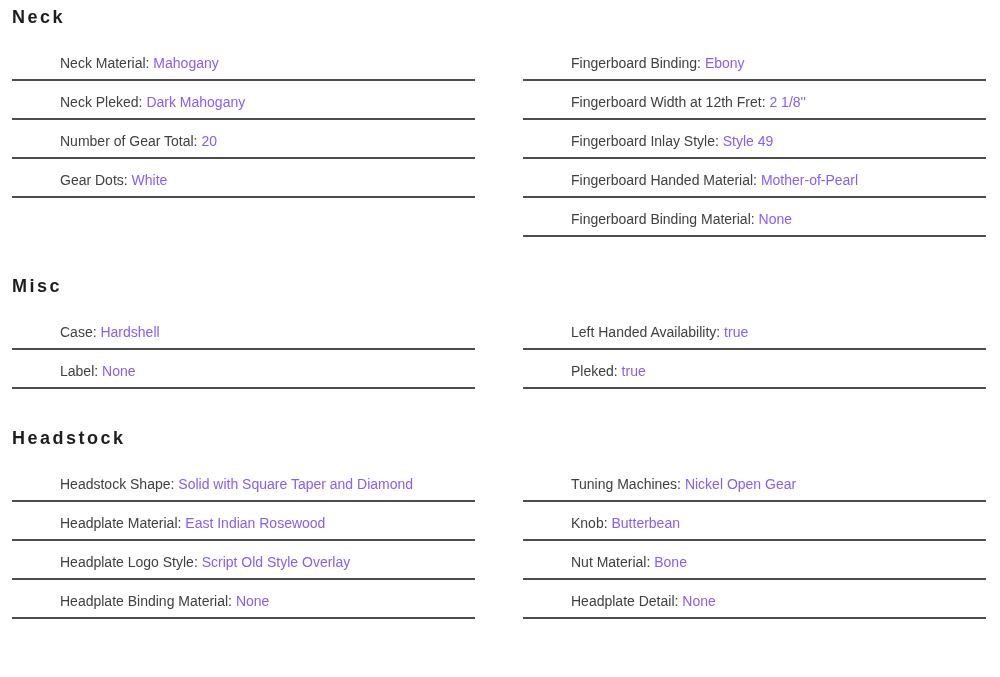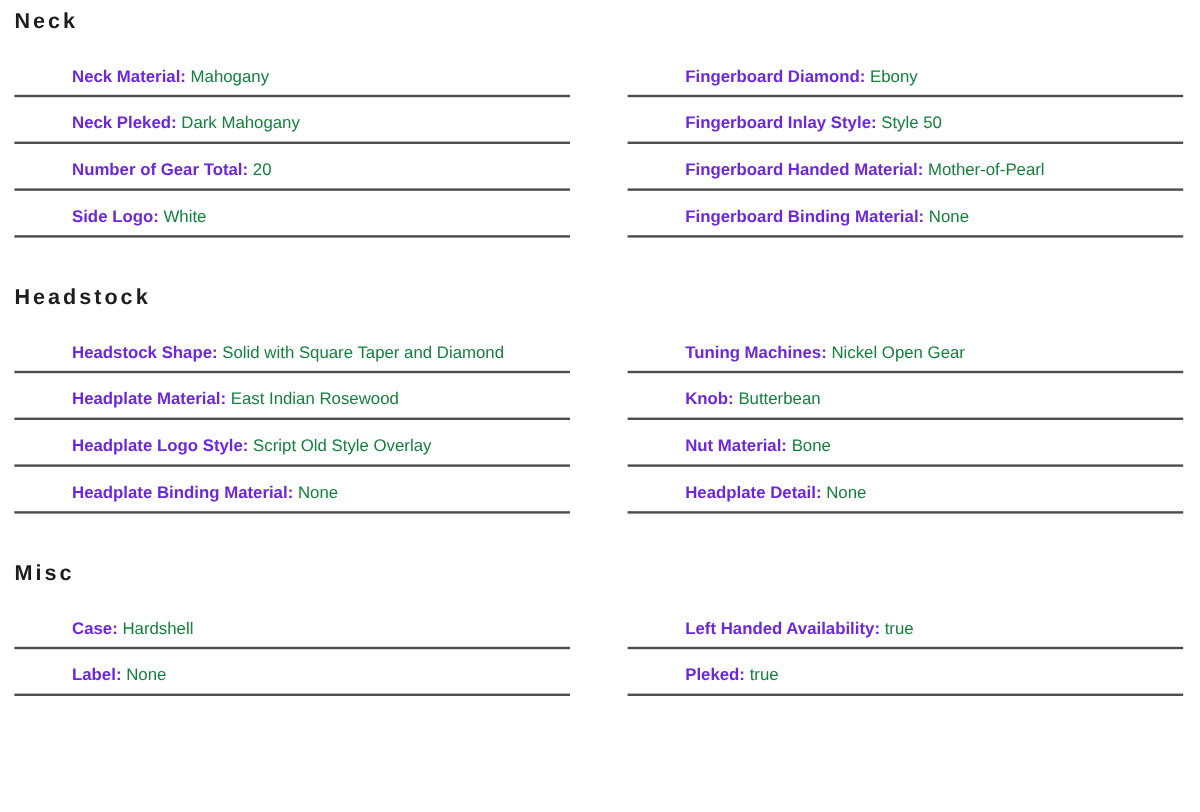--- a/index.html
+++ b/index.html
@@ -37,56 +37,73 @@
   }
   .spec-row {
     padding: 12px 0 6px 0;
     border-bottom: 2px solid #4d4d4d;
     font-size: 14px;
     line-height: 19px;
     white-space: nowrap;
     overflow: hidden;
   }
   .spec-label {
-    font-weight: 700;
-    color: #6d28d9;
+    font-weight: 400;
+    color: #404040;
     padding-left: 48px;
   }
   .spec-value {
     font-weight: 400;
-    color: #15803d;
+    color: #8b5cf6;
   }
 </style>
 </head>
 <body>
 
 <main class="spec-sheet" id="spec-root">
   <section class="spec-section">
     <h2 class="section-title">Neck</h2>
     <div class="columns">
       <div class="column column-left">
   <div class="spec-row"><span class="spec-label">Neck Material:</span> <span class="spec-value">Mahogany</span></div>
 
 
   <div class="spec-row"><span class="spec-label">Neck Pleked:</span> <span class="spec-value">Dark Mahogany</span></div>
 
   <div class="spec-row"><span class="spec-label">Number of Gear Total:</span> <span class="spec-value">20</span></div>
 
 
-  <div class="spec-row"><span class="spec-label">Side Logo:</span> <span class="spec-value">White</span></div>
+  <div class="spec-row"><span class="spec-label">Gear Dots:</span> <span class="spec-value">White</span></div>
 </div>
       <div class="column column-right">
-  <div class="spec-row"><span class="spec-label">Fingerboard Diamond:</span> <span class="spec-value">Ebony</span></div>
+  <div class="spec-row"><span class="spec-label">Fingerboard Binding:</span> <span class="spec-value">Ebony</span></div>
 
+  <div class="spec-row"><span class="spec-label">Fingerboard Width at 12th Fret:</span> <span class="spec-value">2 1/8''</span></div>
 
-  <div class="spec-row"><span class="spec-label">Fingerboard Inlay Style:</span> <span class="spec-value">Style 50</span></div>
+  <div class="spec-row"><span class="spec-label">Fingerboard Inlay Style:</span> <span class="spec-value">Style 49</span></div>
 
   <div class="spec-row"><span class="spec-label">Fingerboard Handed Material:</span> <span class="spec-value">Mother-of-Pearl</span></div>
 
   <div class="spec-row"><span class="spec-label">Fingerboard Binding Material:</span> <span class="spec-value">None</span></div>
+</div>
+    </div>
+  </section>
+
+  <section class="spec-section">
+    <h2 class="section-title">Misc</h2>
+    <div class="columns">
+      <div class="column column-left">
+  <div class="spec-row"><span class="spec-label">Case:</span> <span class="spec-value">Hardshell</span></div>
+
+  <div class="spec-row"><span class="spec-label">Label:</span> <span class="spec-value">None</span></div>
+</div>
+      <div class="column column-right">
+  <div class="spec-row"><span class="spec-label">Left Handed Availability:</span> <span class="spec-value">true</span></div>
+
+  <div class="spec-row"><span class="spec-label">Pleked:</span> <span class="spec-value">true</span></div>
 </div>
     </div>
   </section>
 
   <section class="spec-section">
     <h2 class="section-title">Headstock</h2>
     <div class="columns">
       <div class="column column-left">
   <div class="spec-row"><span class="spec-label">Headstock Shape:</span> <span class="spec-value">Solid with Square Taper and Diamond</span></div>
 
@@ -100,29 +117,13 @@
   <div class="spec-row"><span class="spec-label">Tuning Machines:</span> <span class="spec-value">Nickel Open Gear</span></div>
 
   <div class="spec-row"><span class="spec-label">Knob:</span> <span class="spec-value">Butterbean</span></div>
 
   <div class="spec-row"><span class="spec-label">Nut Material:</span> <span class="spec-value">Bone</span></div>
 
   <div class="spec-row"><span class="spec-label">Headplate Detail:</span> <span class="spec-value">None</span></div>
 </div>
     </div>
   </section>
-
-  <section class="spec-section">
-    <h2 class="section-title">Misc</h2>
-    <div class="columns">
-      <div class="column column-left">
-  <div class="spec-row"><span class="spec-label">Case:</span> <span class="spec-value">Hardshell</span></div>
-
-  <div class="spec-row"><span class="spec-label">Label:</span> <span class="spec-value">None</span></div>
-</div>
-      <div class="column column-right">
-  <div class="spec-row"><span class="spec-label">Left Handed Availability:</span> <span class="spec-value">true</span></div>
-
-  <div class="spec-row"><span class="spec-label">Pleked:</span> <span class="spec-value">true</span></div>
-</div>
-    </div>
-  </section>
 </main>
 
 </body></html>

